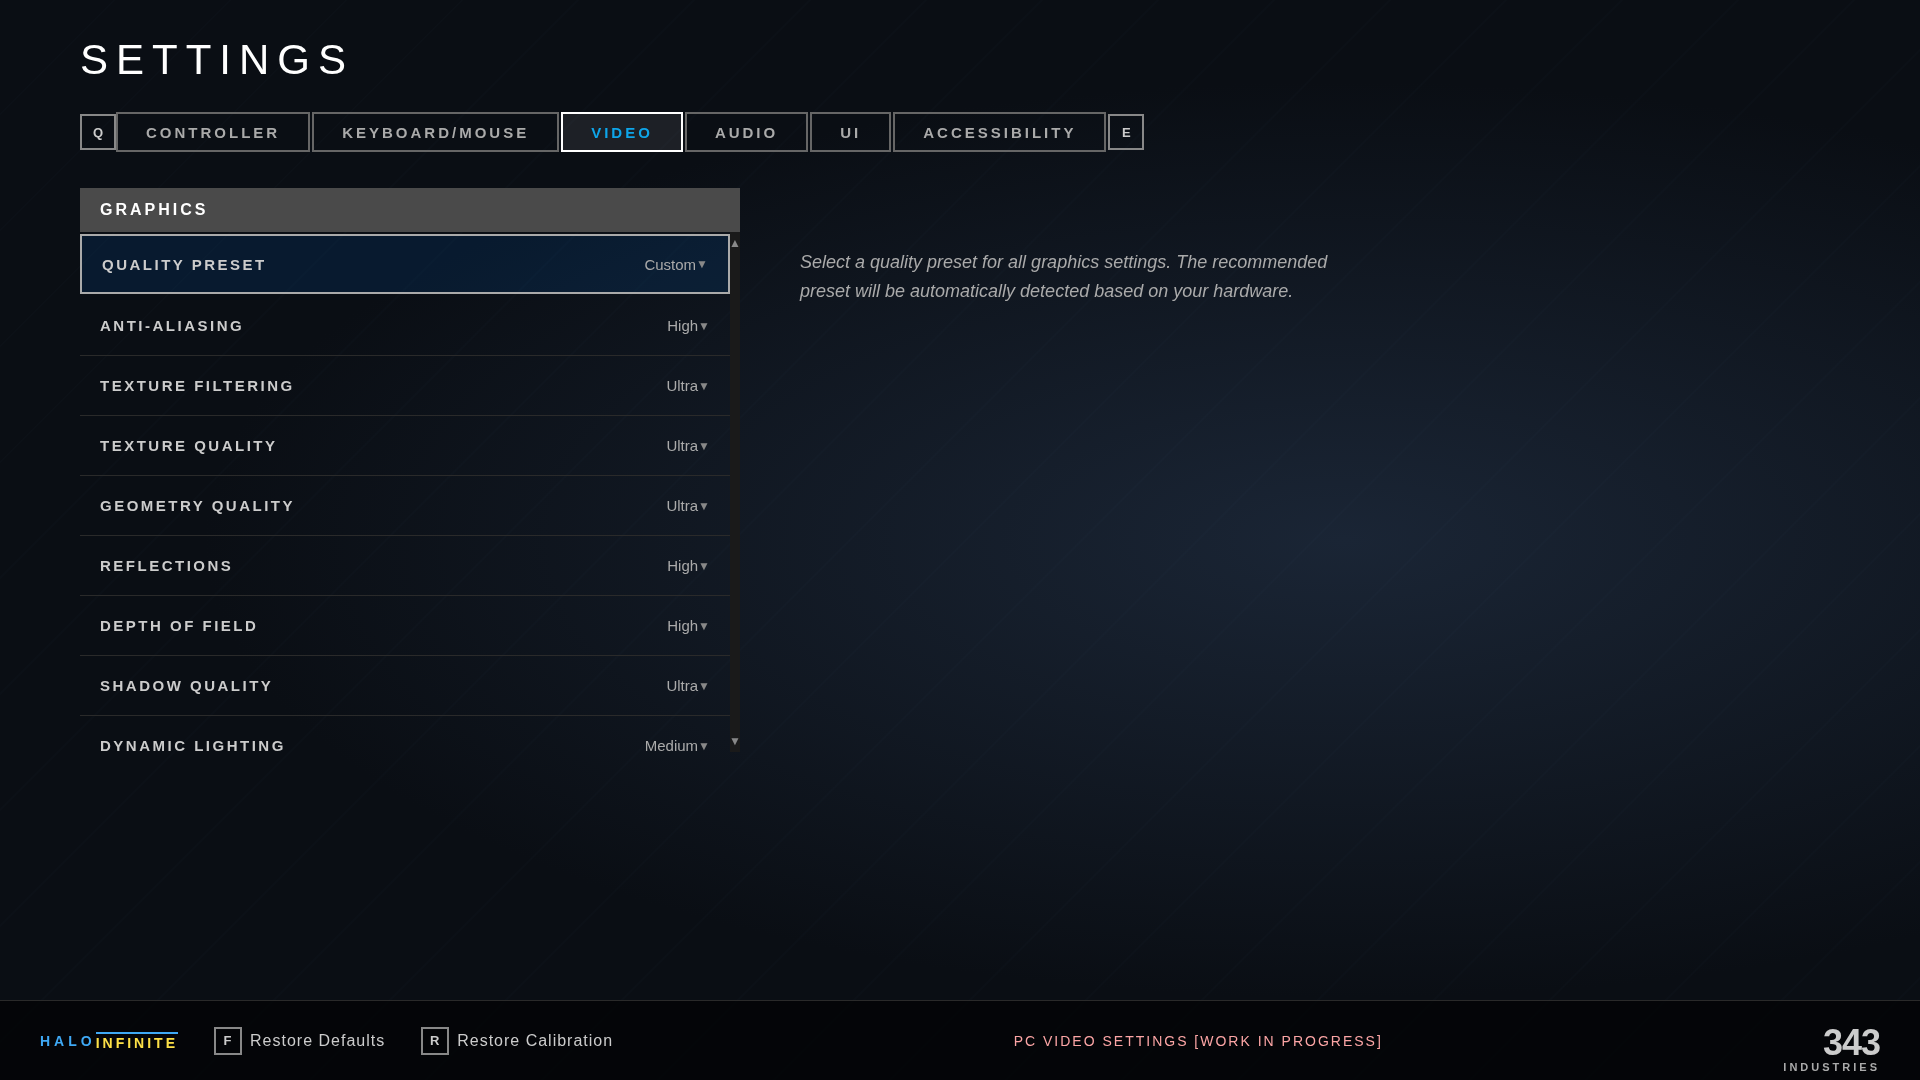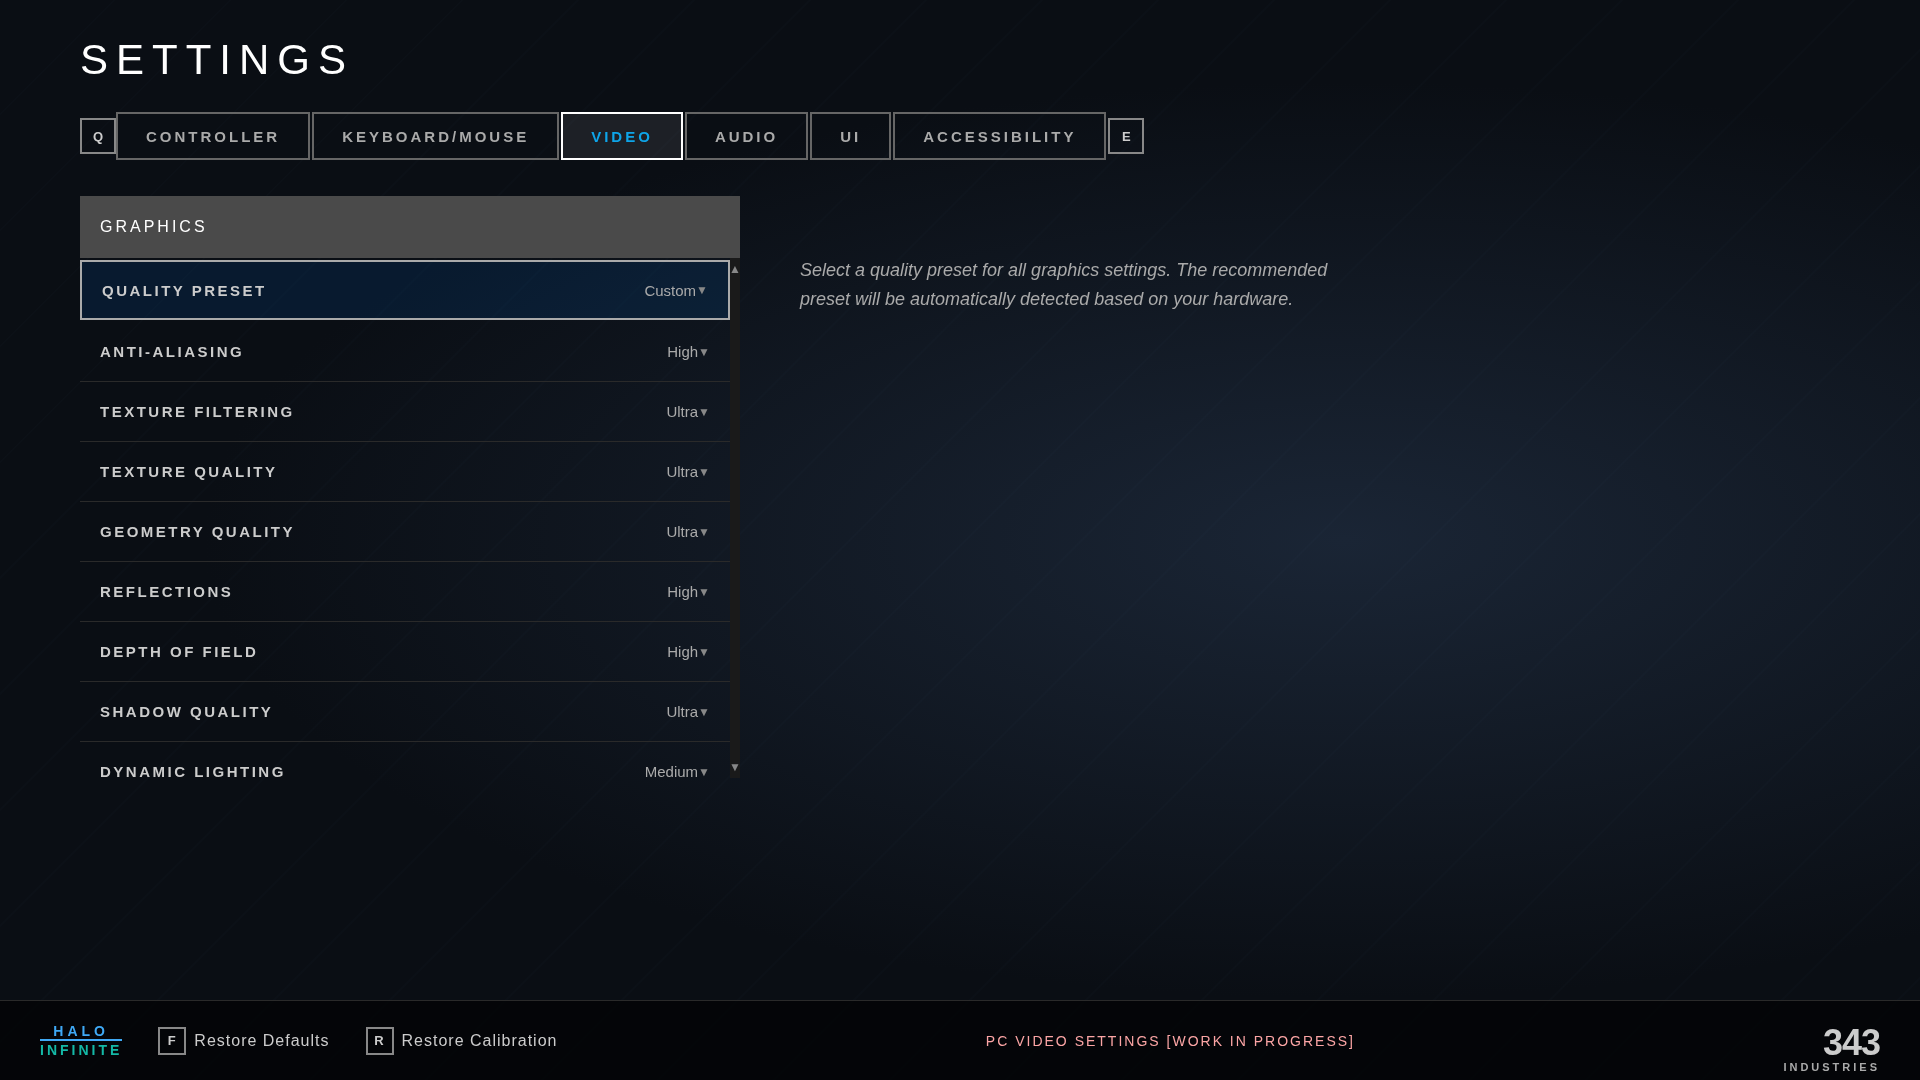--- a/index.html
+++ b/index.html
@@ -71,21 +71,21 @@
       color: #ccc;
       display: flex;
       align-items: center;
       justify-content: center;
       font-size: 13px;
       font-weight: bold;
       background: transparent;
     }
 
     .nav-tab {
-      height: 48px;
+      height: 40px;
       padding: 0 28px;
       border: 2px solid #666;
       background: transparent;
       color: #aaa;
       font-size: 15px;
       font-weight: bold;
       letter-spacing: 3px;
       text-transform: uppercase;
       cursor: pointer;
       display: flex;
@@ -108,23 +108,23 @@
     }
 
     
     .settings-panel {
       width: 660px;
       flex-shrink: 0;
     }
 
     .section-header {
       background: #4a4a4a;
-      padding: 22px 20px;
+      padding: 13px 20px;
       font-size: 16px;
-      font-weight: normal;
+      font-weight: bold;
       letter-spacing: 3px;
       color: #ffffff;
       text-transform: uppercase;
       margin-bottom: 0;
     }
 
     
     .settings-list-container {
       position: relative;
       height: 520px;
@@ -221,38 +221,38 @@
 
     .footer-left {
       display: flex;
       align-items: center;
       gap: 36px;
     }
 
     
     .halo-logo {
       display: flex;
-      flex-direction: column;
+      flex-direction: row;
       align-items: center;
       line-height: 1;
     }
 
     .halo-text {
       font-size: 14px;
       font-weight: bold;
       letter-spacing: 4px;
       color: #3fa9f5;
       text-transform: uppercase;
     }
 
     .infinite-text {
       font-size: 14px;
       font-weight: bold;
       letter-spacing: 3px;
-      color: #14b8a6;
+      color: #fde047;
       text-transform: uppercase;
       border-top: 2px solid #3fa9f5;
       padding-top: 2px;
       margin-top: 1px;
     }
 
     .footer-action {
       display: flex;
       align-items: center;
       gap: 8px;

